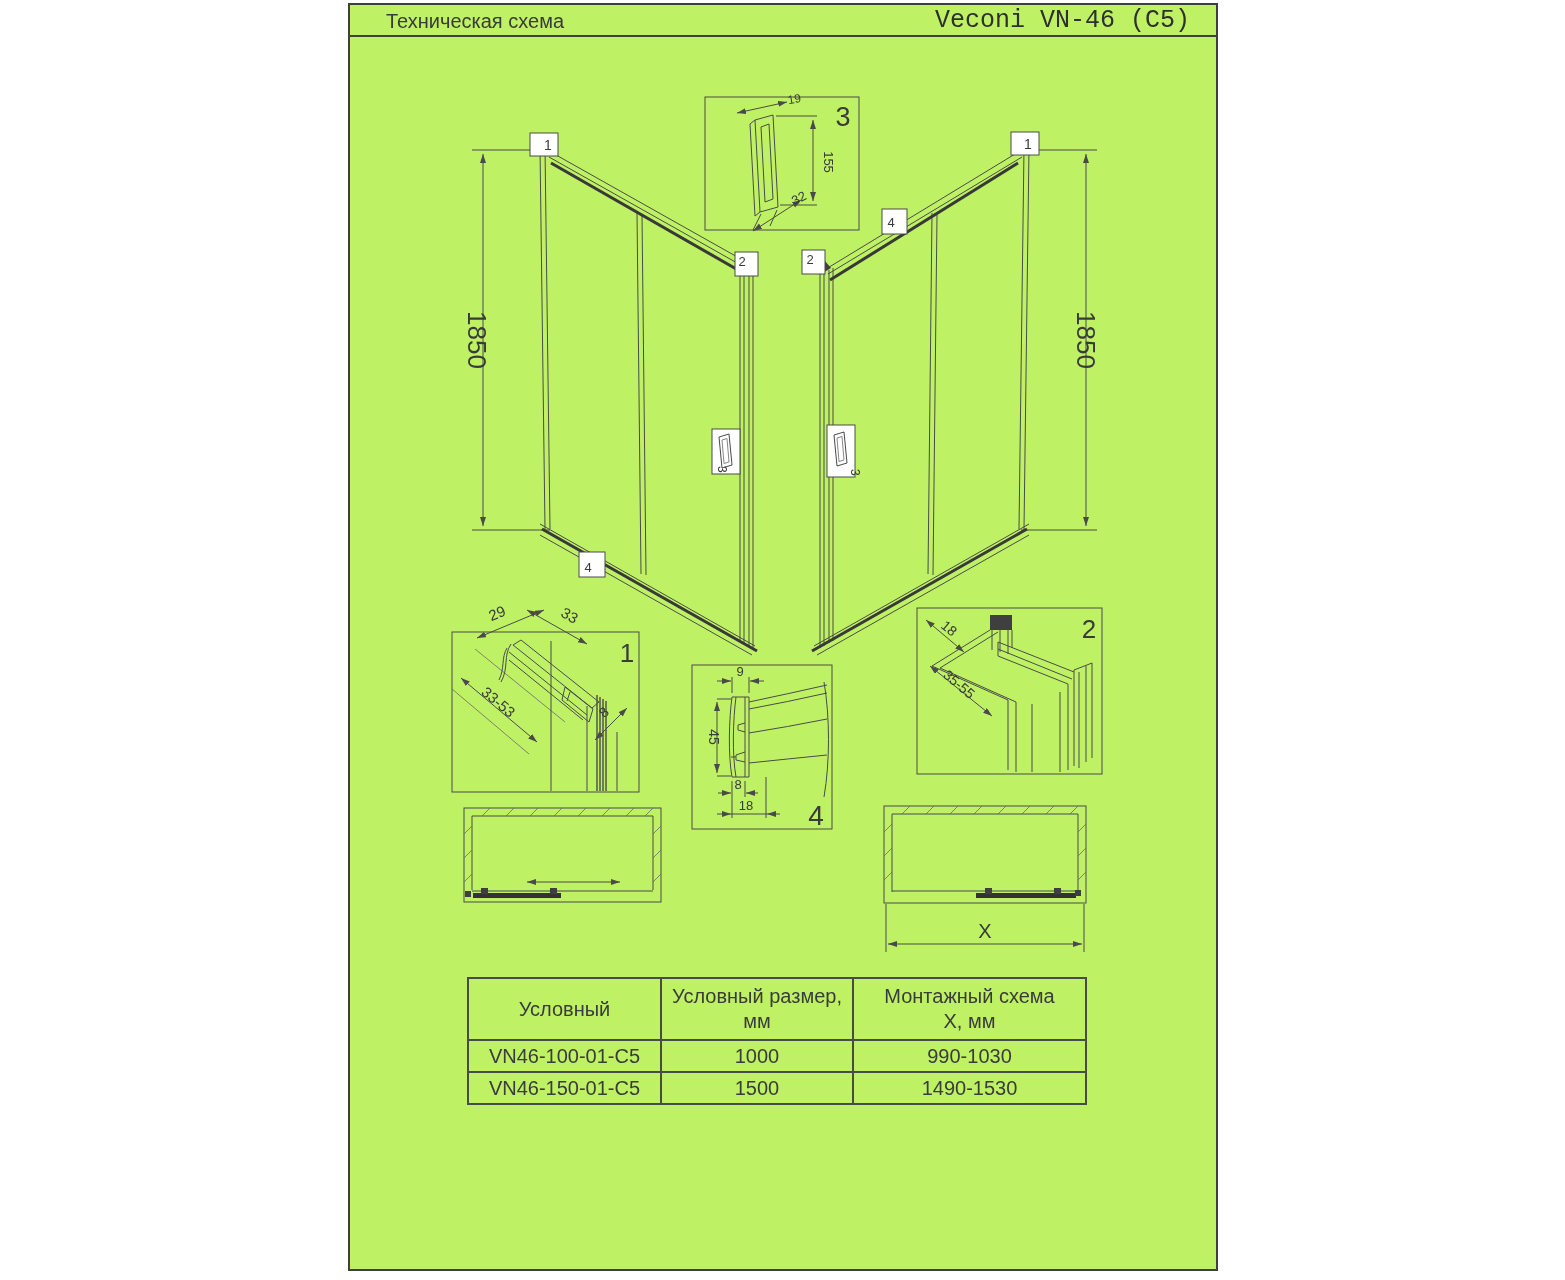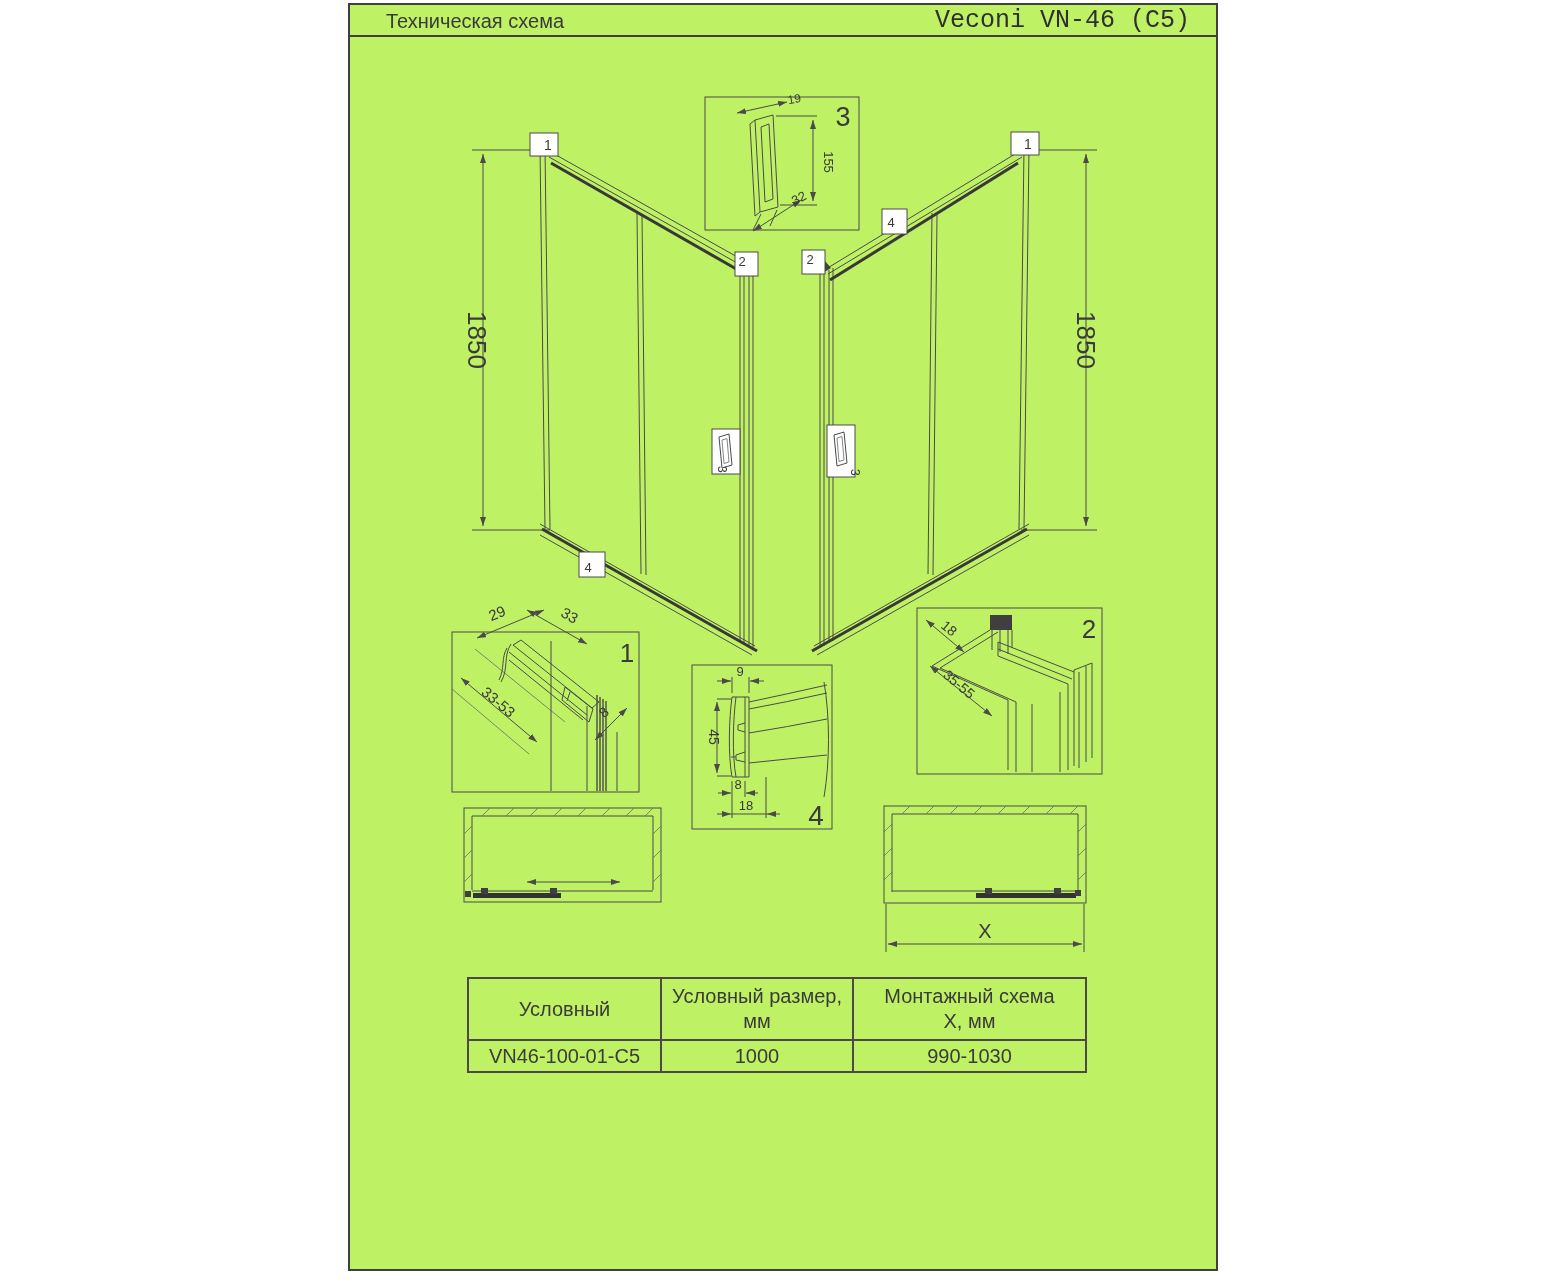--- a/index.html
+++ b/index.html
@@ -368,16 +368,21 @@
           <div>Х, мм</div>
         </th>
       </tr>
     </thead>
     <tbody>
       <tr>
         <td>VN46-100-01-C5</td>
         <td>1000</td>
         <td>990-1030</td>
       </tr>
+      <tr>
+        <td>VN46-150-01-C5</td>
+        <td>1500</td>
+        <td>1490-1530</td>
+      </tr>
     </tbody>
   </table>
 
 </div>
 
 </body></html>

